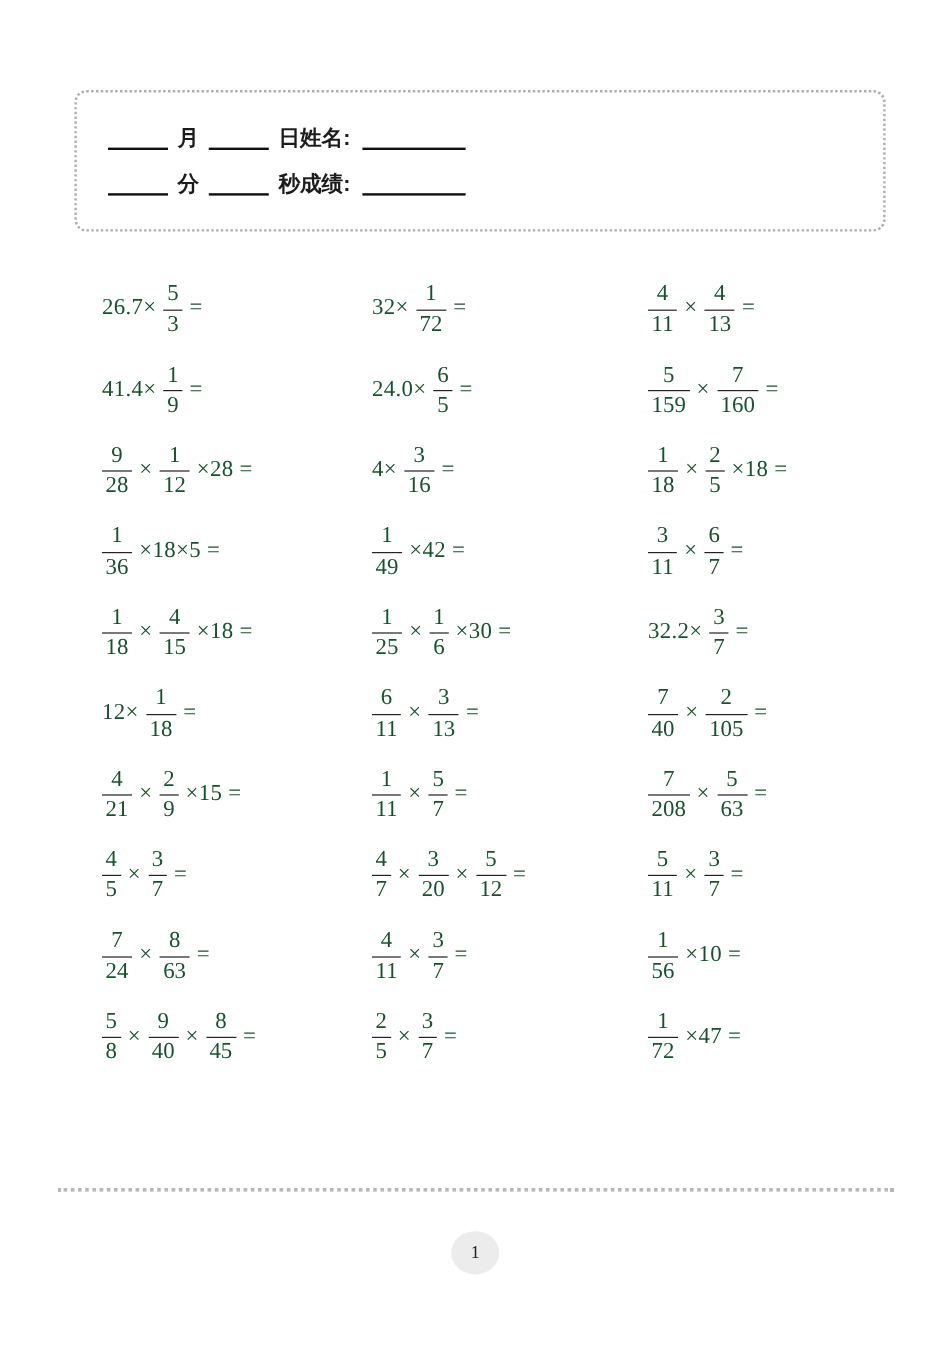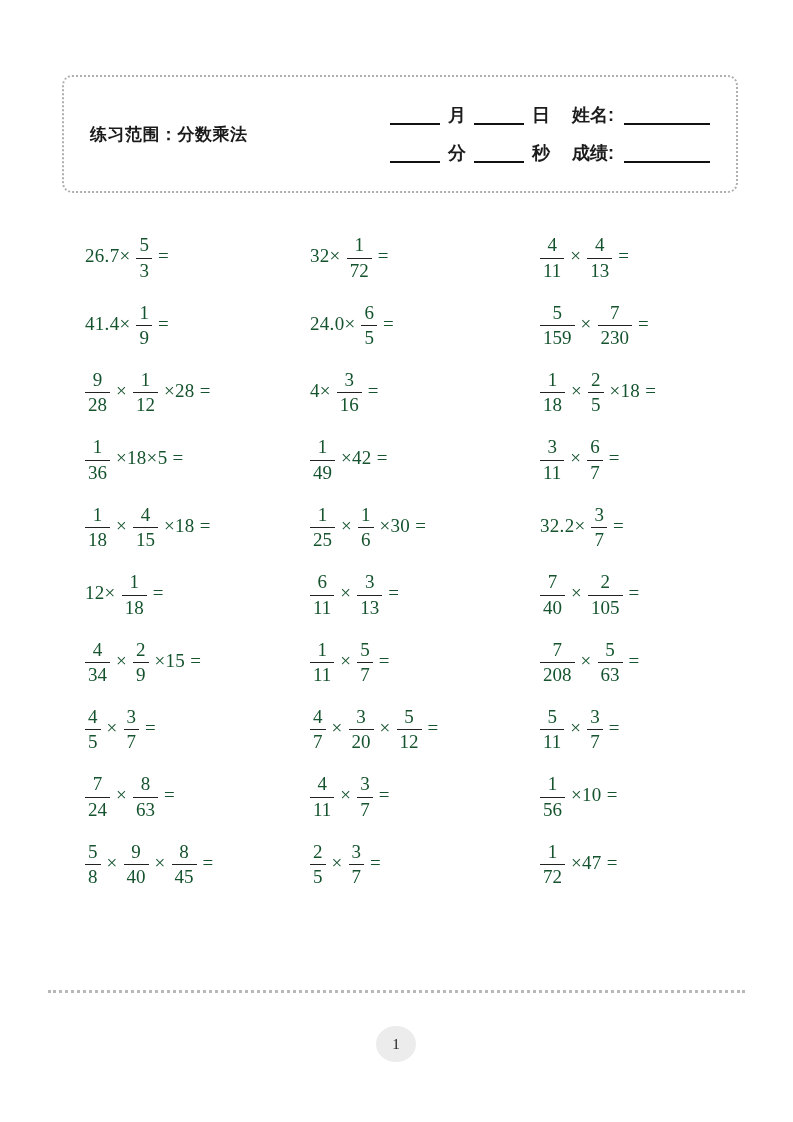--- a/index.html
+++ b/index.html
@@ -21,21 +21,21 @@
   }
   .header-fields{display:flex;flex-direction:column;gap:18px;}
   .hline{display:flex;align-items:flex-end;white-space:nowrap;}
   .hlabel{font-size:18px;font-weight:600;line-height:1;padding-bottom:1px;}
   .blank{
     display:inline-block;width:50px;height:20px;box-sizing:border-box;
     border-bottom:2px solid #111;margin:0 8px;
   }
   .blank.first{margin-left:0;}
   .blank.long{width:86px;margin-right:0;}
-  .hlabel.namefield{margin-left:22px;margin-right:2px;}
+  .hlabel.namefield{margin-right:2px;}
 
   
   .problems-grid{
     position:absolute;left:85px;top:224px;width:665px;
     display:grid;grid-template-columns:225px 230px 1fr;
     grid-auto-rows:67.4px;align-items:center;
     font-family:"Liberation Serif","DejaVu Serif",serif;
     font-size:19px;color:#14532d;
   }
   .problem{white-space:nowrap;line-height:1;}
@@ -58,21 +58,20 @@
     background:#ececec;border-radius:50%;
     display:flex;align-items:center;justify-content:center;
     font-family:"Liberation Serif","DejaVu Serif",serif;
     font-size:15px;color:#222;
   }
 </style>
 </head>
 <body>
 
 <div class="header-box">
-  <div class="scope-label">练习范围：分数乘法</div>
 
   <div class="header-fields">
     <div class="hline">
       <span class="blank first"></span>
       <span class="hlabel">月</span>
       <span class="blank"></span>
       <span class="hlabel">日</span>
       <span class="hlabel namefield">姓名:</span>
       <span class="blank long"></span>
     </div>
@@ -86,34 +85,34 @@
     </div>
   </div>
 </div>
 
 <div class="problems-grid">
     <div class="problem"><span class="mtext">26.7×</span><span class="frac"><span class="num">5</span><span class="den">3</span></span><span class="mtext">=</span></div>
     <div class="problem"><span class="mtext">32×</span><span class="frac"><span class="num">1</span><span class="den">72</span></span><span class="mtext">=</span></div>
     <div class="problem"><span class="frac"><span class="num">4</span><span class="den">11</span></span><span class="mtext">×</span><span class="frac"><span class="num">4</span><span class="den">13</span></span><span class="mtext">=</span></div>
     <div class="problem"><span class="mtext">41.4×</span><span class="frac"><span class="num">1</span><span class="den">9</span></span><span class="mtext">=</span></div>
     <div class="problem"><span class="mtext">24.0×</span><span class="frac"><span class="num">6</span><span class="den">5</span></span><span class="mtext">=</span></div>
-    <div class="problem"><span class="frac"><span class="num">5</span><span class="den">159</span></span><span class="mtext">×</span><span class="frac"><span class="num">7</span><span class="den">230</span></span><span class="mtext">=</span></div>
+    <div class="problem"><span class="frac"><span class="num">5</span><span class="den">159</span></span><span class="mtext">×</span><span class="frac"><span class="num">7</span><span class="den">160</span></span><span class="mtext">=</span></div>
     <div class="problem"><span class="frac"><span class="num">9</span><span class="den">28</span></span><span class="mtext">×</span><span class="frac"><span class="num">1</span><span class="den">12</span></span><span class="mtext">×28 =</span></div>
     <div class="problem"><span class="mtext">4×</span><span class="frac"><span class="num">3</span><span class="den">16</span></span><span class="mtext">=</span></div>
     <div class="problem"><span class="frac"><span class="num">1</span><span class="den">18</span></span><span class="mtext">×</span><span class="frac"><span class="num">2</span><span class="den">5</span></span><span class="mtext">×18 =</span></div>
     <div class="problem"><span class="frac"><span class="num">1</span><span class="den">36</span></span><span class="mtext">×18×5 =</span></div>
     <div class="problem"><span class="frac"><span class="num">1</span><span class="den">49</span></span><span class="mtext">×42 =</span></div>
     <div class="problem"><span class="frac"><span class="num">3</span><span class="den">11</span></span><span class="mtext">×</span><span class="frac"><span class="num">6</span><span class="den">7</span></span><span class="mtext">=</span></div>
     <div class="problem"><span class="frac"><span class="num">1</span><span class="den">18</span></span><span class="mtext">×</span><span class="frac"><span class="num">4</span><span class="den">15</span></span><span class="mtext">×18 =</span></div>
     <div class="problem"><span class="frac"><span class="num">1</span><span class="den">25</span></span><span class="mtext">×</span><span class="frac"><span class="num">1</span><span class="den">6</span></span><span class="mtext">×30 =</span></div>
     <div class="problem"><span class="mtext">32.2×</span><span class="frac"><span class="num">3</span><span class="den">7</span></span><span class="mtext">=</span></div>
     <div class="problem"><span class="mtext">12×</span><span class="frac"><span class="num">1</span><span class="den">18</span></span><span class="mtext">=</span></div>
     <div class="problem"><span class="frac"><span class="num">6</span><span class="den">11</span></span><span class="mtext">×</span><span class="frac"><span class="num">3</span><span class="den">13</span></span><span class="mtext">=</span></div>
     <div class="problem"><span class="frac"><span class="num">7</span><span class="den">40</span></span><span class="mtext">×</span><span class="frac"><span class="num">2</span><span class="den">105</span></span><span class="mtext">=</span></div>
-    <div class="problem"><span class="frac"><span class="num">4</span><span class="den">34</span></span><span class="mtext">×</span><span class="frac"><span class="num">2</span><span class="den">9</span></span><span class="mtext">×15 =</span></div>
+    <div class="problem"><span class="frac"><span class="num">4</span><span class="den">21</span></span><span class="mtext">×</span><span class="frac"><span class="num">2</span><span class="den">9</span></span><span class="mtext">×15 =</span></div>
     <div class="problem"><span class="frac"><span class="num">1</span><span class="den">11</span></span><span class="mtext">×</span><span class="frac"><span class="num">5</span><span class="den">7</span></span><span class="mtext">=</span></div>
     <div class="problem"><span class="frac"><span class="num">7</span><span class="den">208</span></span><span class="mtext">×</span><span class="frac"><span class="num">5</span><span class="den">63</span></span><span class="mtext">=</span></div>
     <div class="problem"><span class="frac"><span class="num">4</span><span class="den">5</span></span><span class="mtext">×</span><span class="frac"><span class="num">3</span><span class="den">7</span></span><span class="mtext">=</span></div>
     <div class="problem"><span class="frac"><span class="num">4</span><span class="den">7</span></span><span class="mtext">×</span><span class="frac"><span class="num">3</span><span class="den">20</span></span><span class="mtext">×</span><span class="frac"><span class="num">5</span><span class="den">12</span></span><span class="mtext">=</span></div>
     <div class="problem"><span class="frac"><span class="num">5</span><span class="den">11</span></span><span class="mtext">×</span><span class="frac"><span class="num">3</span><span class="den">7</span></span><span class="mtext">=</span></div>
     <div class="problem"><span class="frac"><span class="num">7</span><span class="den">24</span></span><span class="mtext">×</span><span class="frac"><span class="num">8</span><span class="den">63</span></span><span class="mtext">=</span></div>
     <div class="problem"><span class="frac"><span class="num">4</span><span class="den">11</span></span><span class="mtext">×</span><span class="frac"><span class="num">3</span><span class="den">7</span></span><span class="mtext">=</span></div>
     <div class="problem"><span class="frac"><span class="num">1</span><span class="den">56</span></span><span class="mtext">×10 =</span></div>
     <div class="problem"><span class="frac"><span class="num">5</span><span class="den">8</span></span><span class="mtext">×</span><span class="frac"><span class="num">9</span><span class="den">40</span></span><span class="mtext">×</span><span class="frac"><span class="num">8</span><span class="den">45</span></span><span class="mtext">=</span></div>
     <div class="problem"><span class="frac"><span class="num">2</span><span class="den">5</span></span><span class="mtext">×</span><span class="frac"><span class="num">3</span><span class="den">7</span></span><span class="mtext">=</span></div>

